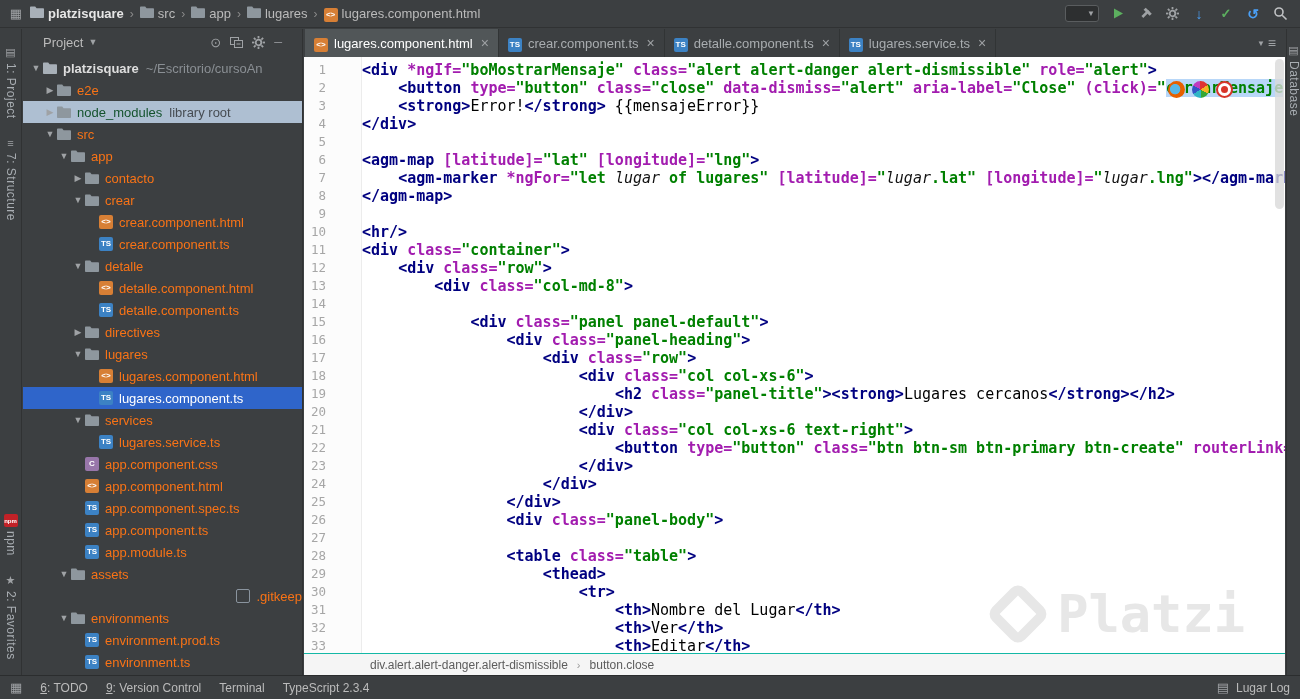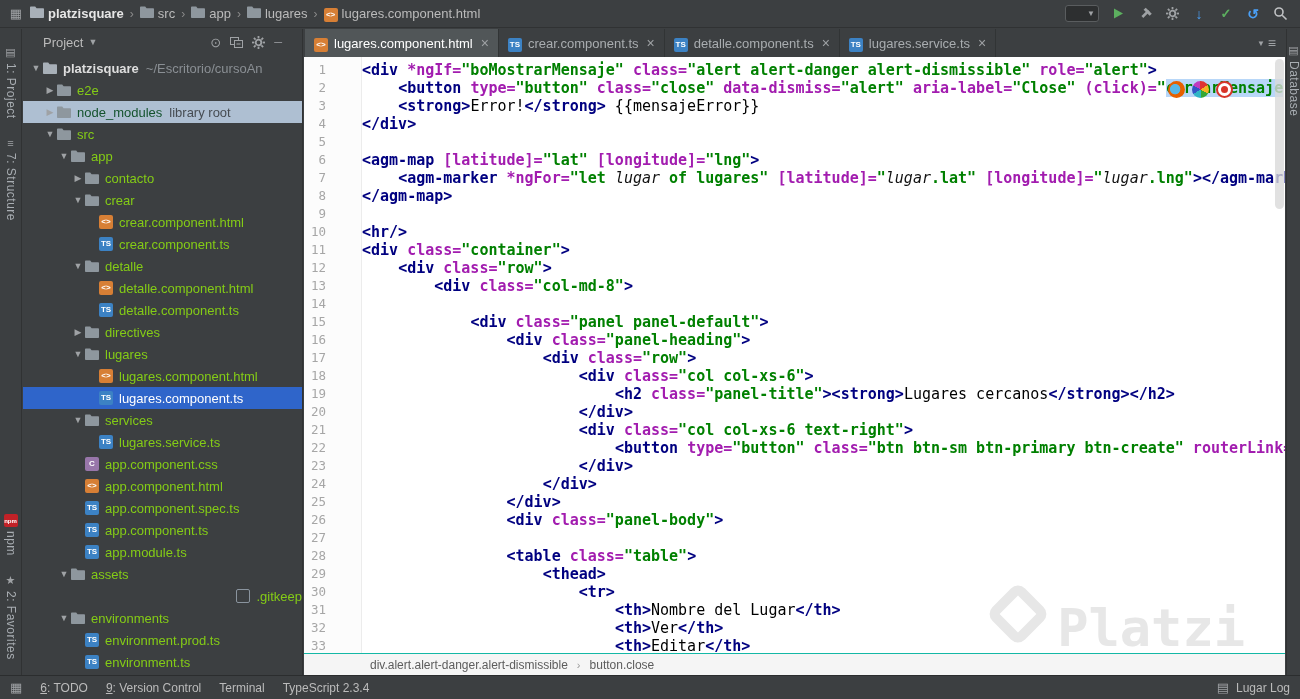--- a/index.html
+++ b/index.html
@@ -29,21 +29,21 @@
   .project-panel{position:absolute;top:29px;left:23px;width:280px;height:646px;background:#3c3f41;border-right:1px solid #303233;display:flex;flex-direction:column;overflow:hidden}
   .pp-header{flex:0 0 26px;display:flex;align-items:center;padding:0 20px;gap:4px}
   .pp-title{display:flex;align-items:center;gap:5px;color:#bbb;cursor:pointer}
   .pp-caret{font-size:9px;color:#9fa2a5}
   .pp-actions{margin-left:auto;display:flex;align-items:center;gap:9px;color:#9fa2a5}
   .pp-actions>span{cursor:pointer;display:inline-flex;align-items:center}
   .tree{flex:1;overflow:hidden;padding-top:2px;font-size:13px}
   .trow{height:22px;display:flex;align-items:center;white-space:nowrap;cursor:pointer;overflow:hidden}
   .trow .arrow{flex:0 0 14px;text-align:center;color:#9fa2a5;font-size:9px}
   .trow .ic{margin-right:6px;display:inline-flex;align-items:center}
-  .trow .lbl{color:#84cc16}
+  .trow .lbl{color:#f97316}
   .trow .extra{color:#8a8f94;margin-left:7px}
   .trow.root .lbl{font-weight:bold;color:#dedede}
   .trow.selected{background:#2f65ca}
   .trow.selected .lbl{color:#fff}
   .trow.highlight{background:#aebfd2}
   .trow.highlight .lbl{color:#14532d}
   .trow.highlight .extra{color:#464c52}
   .badge{display:inline-flex;width:14px;height:14px;border-radius:2px;color:#fff;font-size:8px;font-weight:bold;align-items:center;justify-content:center;line-height:1}
 
   
@@ -59,21 +59,21 @@
   .cl{display:flex;height:18px}
   .ln{flex:0 0 58px;text-align:right;padding-right:36px;color:#a6a6a6;font-size:12.5px;line-height:18px;font-family:"DejaVu Sans Mono",monospace}
   .code{flex:1;overflow:hidden;white-space:pre;color:#000}
   .tk-t{color:#000080;font-weight:bold}
   .tk-a{color:#a21caf;font-weight:bold}
   .tk-v{color:#008000;font-weight:bold}
   .tk-x{color:#000}
   .tk-i{color:#111;font-style:italic}
   .tk-s{color:#008000;font-weight:bold;background:#b8d7f8}
   .scroll-thumb{position:absolute;right:1px;top:2px;width:9px;height:150px;background:#d9d9d9;border-radius:5px;opacity:.8}
-  .watermark{position:absolute;right:40px;bottom:16px;display:flex;align-items:flex-end;gap:16px;pointer-events:none}
+  .watermark{position:absolute;right:40px;bottom:16px;display:flex;align-items:center;gap:16px;pointer-events:none}
   .wm-logo{width:46px;height:46px;border:10px solid #e7e7e7;border-radius:10px;transform:rotate(45deg)}
   .wm-text{font-size:52px;font-weight:bold;color:#e7e7e7}
   .bcrumbbar{flex:0 0 22px;background:#f5f5f5;border-top:1px solid #14b8a6;display:flex;align-items:center;padding-left:66px;gap:9px;font-size:12px;color:#5c5c5c;font-family:"Liberation Sans",sans-serif}
   .bc-sep{color:#9a9a9a;font-size:11px}
 
   
   .statusbar{position:absolute;bottom:0;left:0;width:1300px;height:24px;background:#3c3f41;border-top:1px solid #2b2d2e;display:flex;align-items:center;padding:0 10px;gap:18px;font-size:12px;color:#bbb}
   .sb-item{cursor:pointer}
   .sb-right{margin-left:auto;display:flex;align-items:center;gap:7px}
   .corner-ic{color:#9fa2a5;font-size:13px;cursor:pointer}

